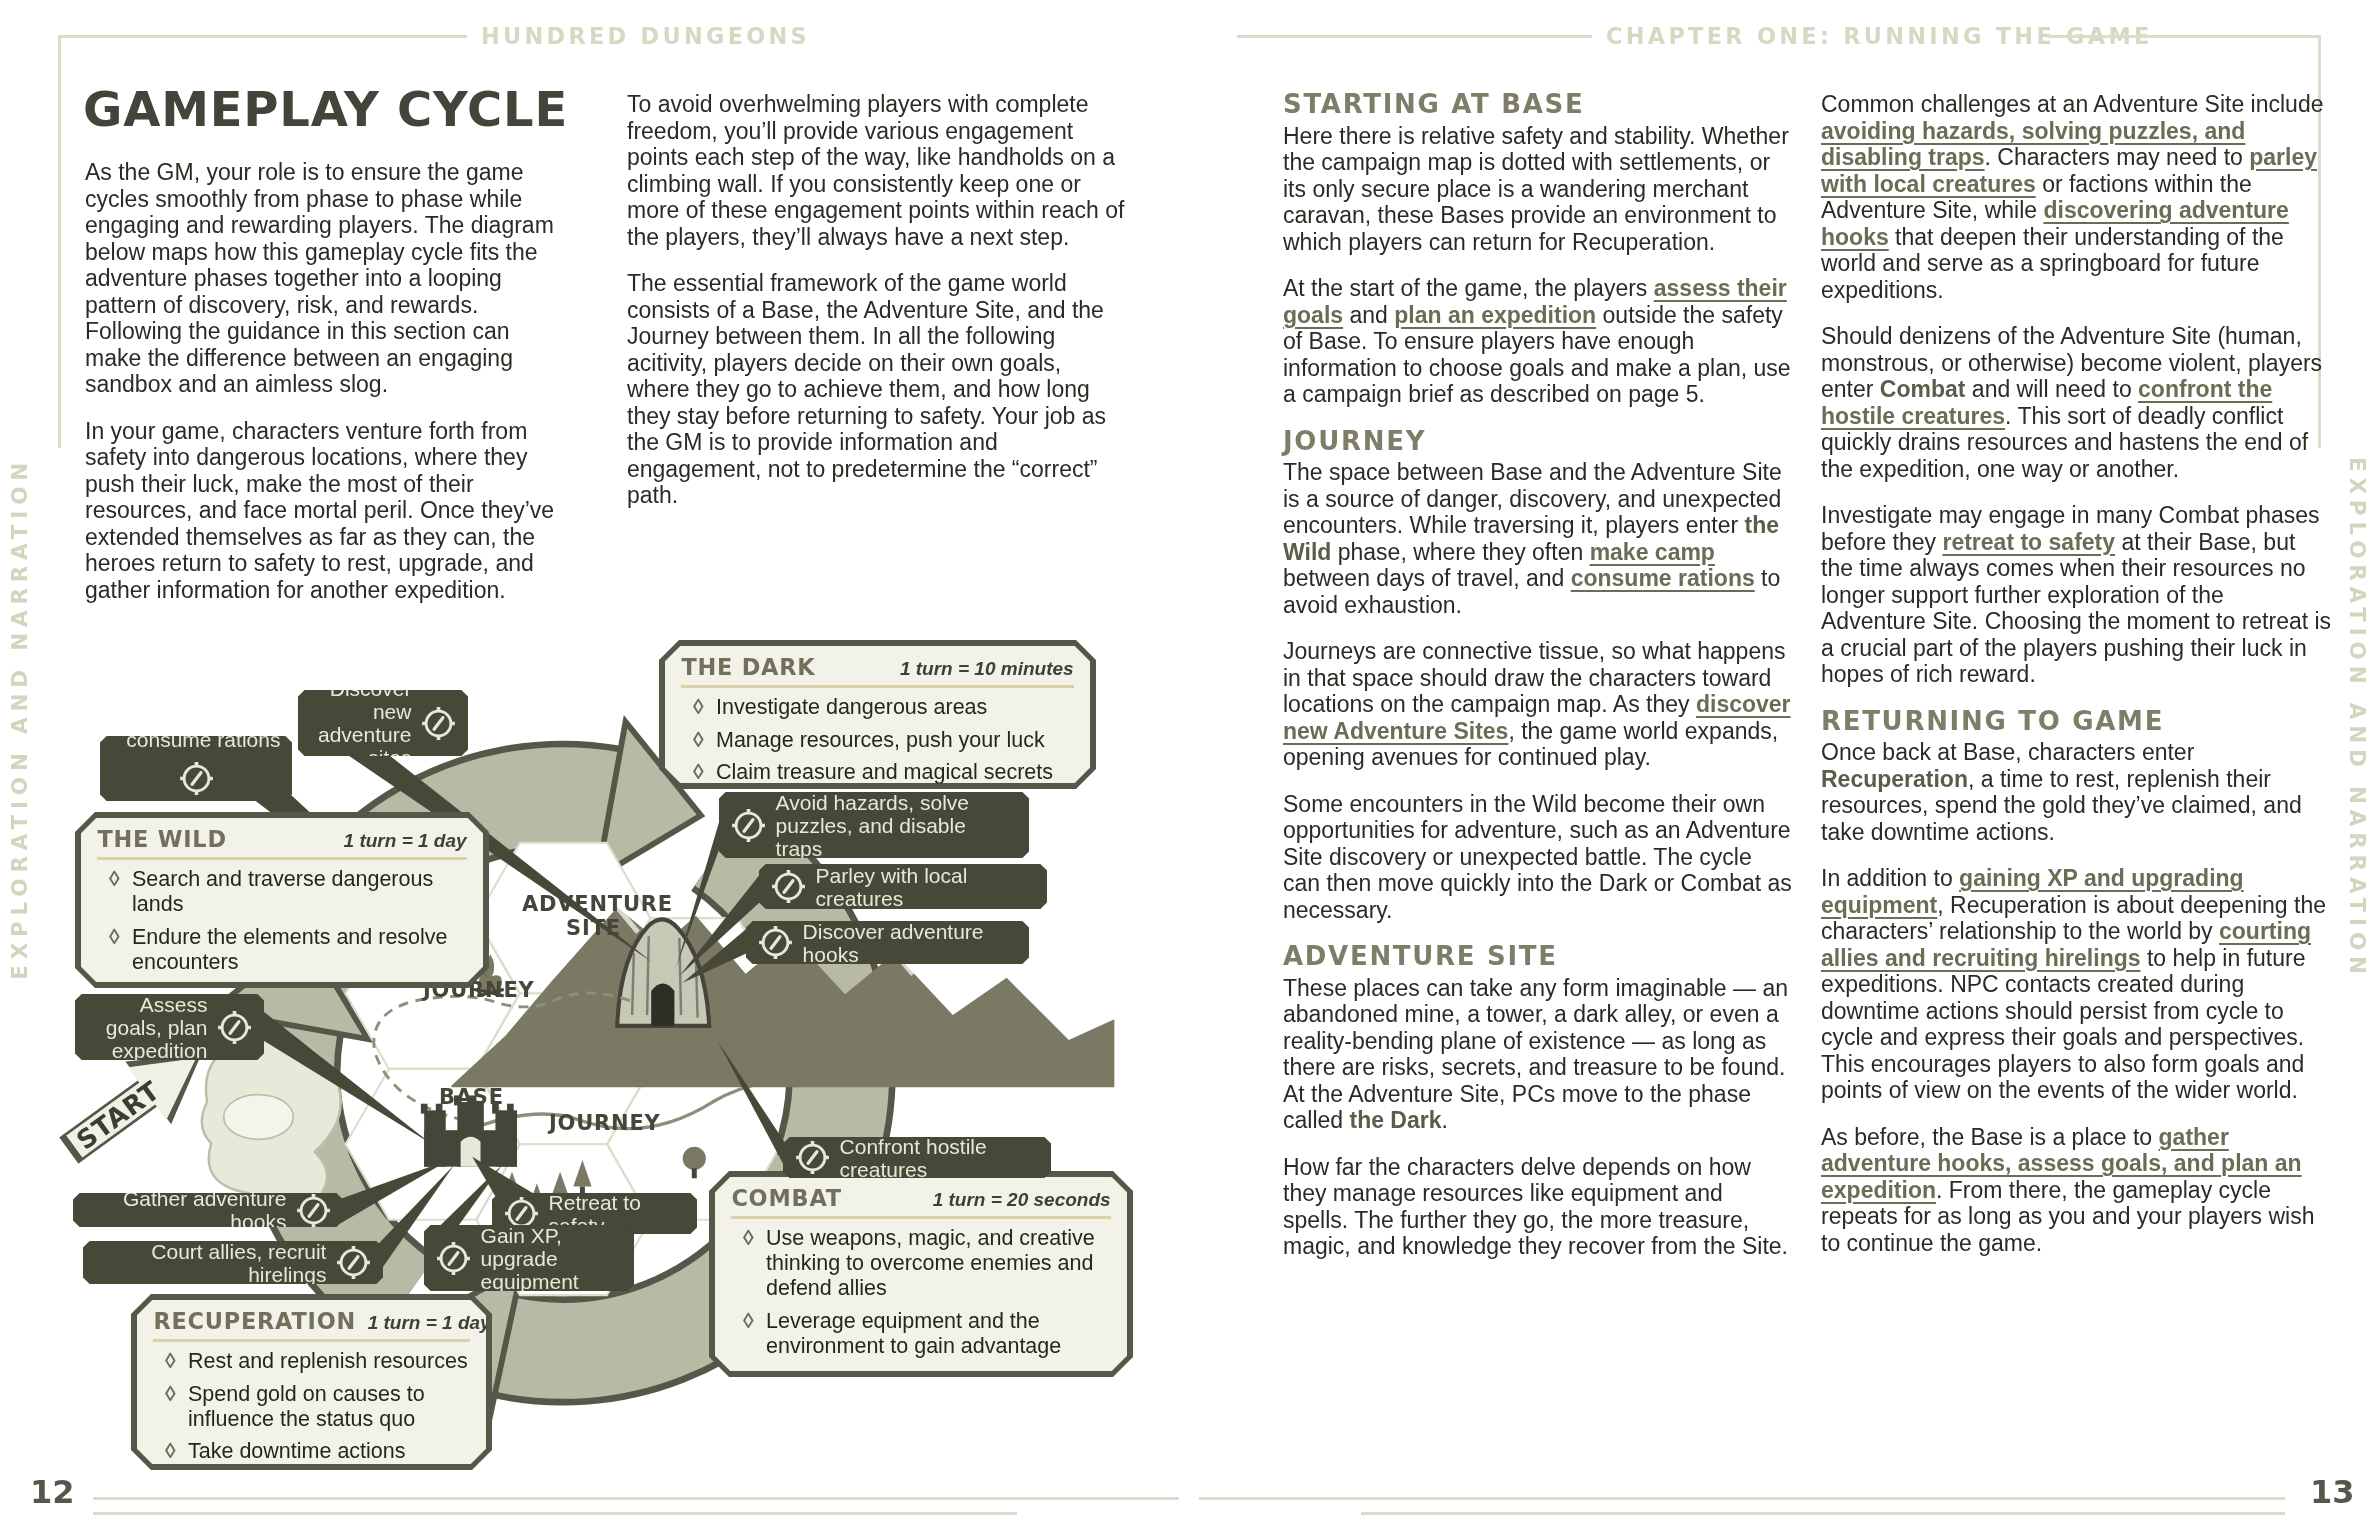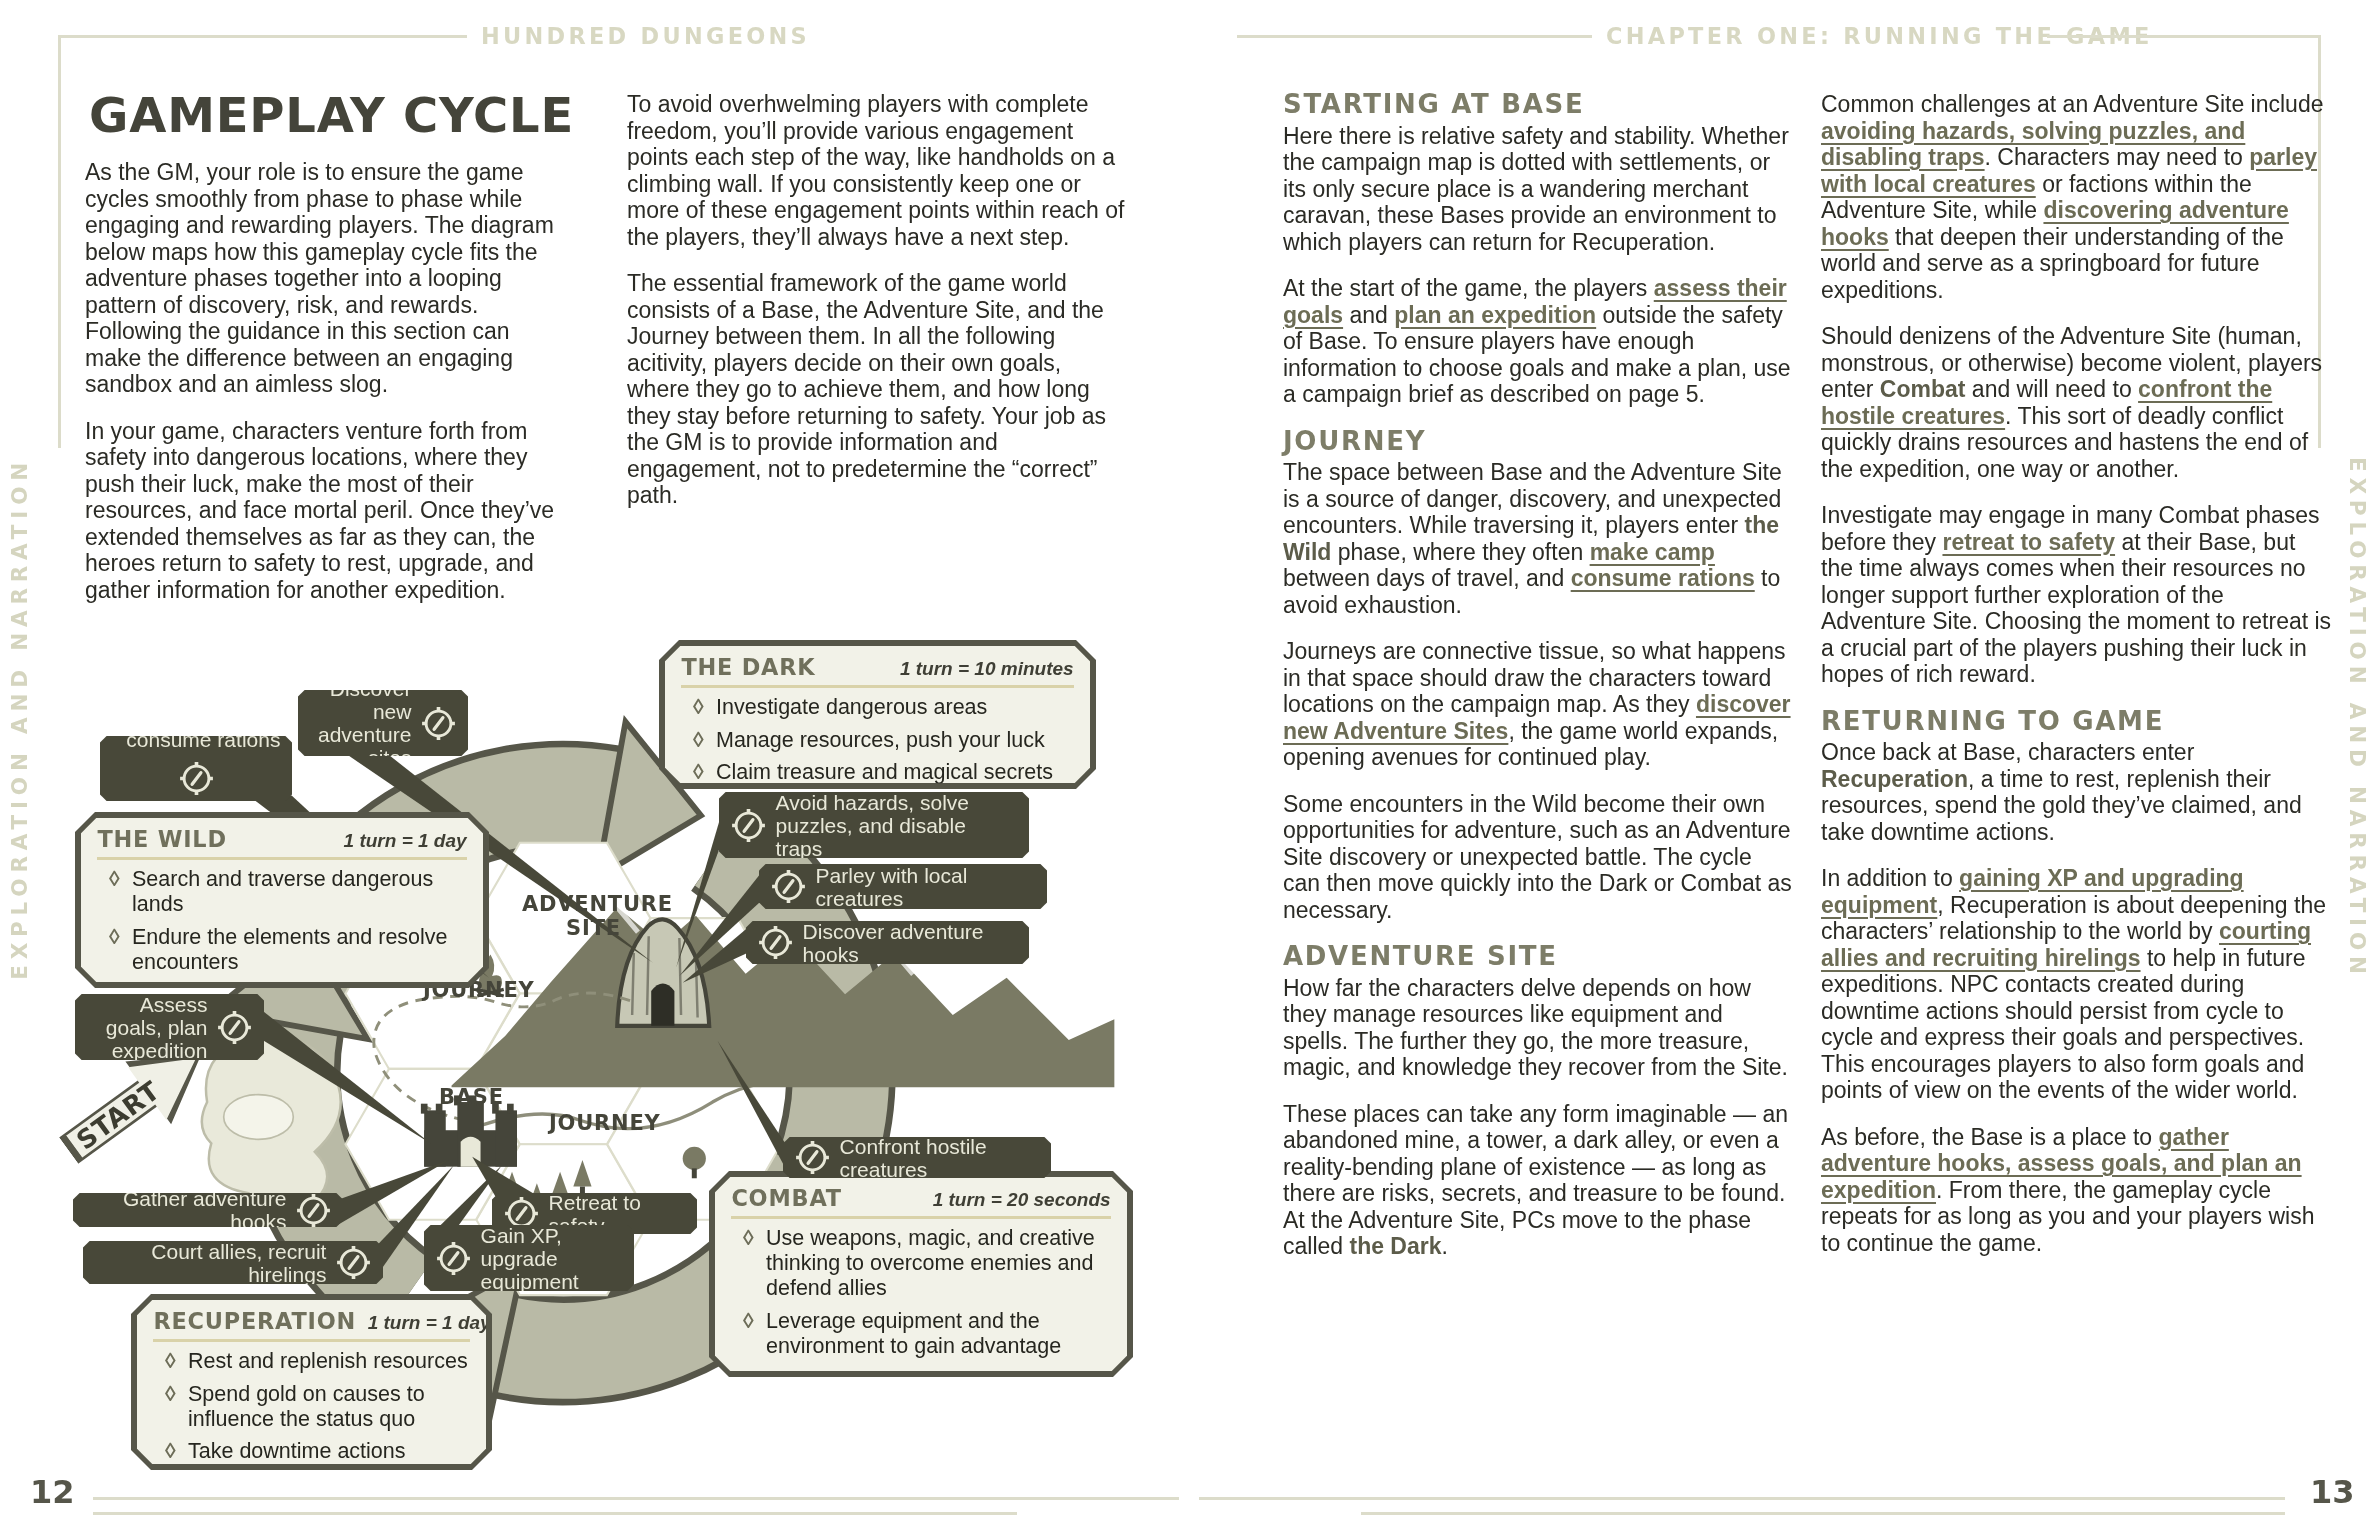--- a/index.html
+++ b/index.html
@@ -89,21 +89,21 @@
   <div class="vtext vt-left">EXPLORATION AND NARRATION</div>
   <div class="vtext vt-right">EXPLORATION AND NARRATION</div>
 
   <div class="pageno" style="left:30px;top:1473px;">12</div>
   <div class="rule" style="left:93px;top:1497px;width:1086px;height:3.3px;"></div>
   <div class="rule" style="left:93px;top:1512px;width:924px;height:3.3px;"></div>
   <div class="pageno" style="left:2310px;top:1473px;">13</div>
   <div class="rule" style="left:1199px;top:1497px;width:1086px;height:3.3px;"></div>
   <div class="rule" style="left:1361px;top:1512px;width:924px;height:3.3px;"></div>
 
-  <h1 class="title disp" style="margin:6px;">GAMEPLAY CYCLE</h1>
+  <h1 class="title disp" style="margin:0;">GAMEPLAY CYCLE</h1>
   <div class="col" style="left:85px;top:159px;width:482px;">
     <p><span>As the GM, your role is to ensure the game cycles smoothly from phase to phase while engaging and rewarding players. The diagram below maps how this gameplay cycle fits the adventure phases together into a looping pattern of discovery, risk, and rewards. Following the guidance in this section can make the difference between an engaging sandbox and an aimless slog.</span></p>
     <p><span>In your game, characters venture forth from safety into dangerous locations, where they push their luck, make the most of their resources, and face mortal peril. Once they’ve extended themselves as far as they can, the heroes return to safety to rest, upgrade, and gather information for another expedition.</span></p>
   </div>
   <div class="col" style="left:627px;top:91px;width:499px;">
     <p><span>To avoid overhwelming players with complete freedom, you’ll provide various engagement points each step of the way, like handholds on a climbing wall. If you consistently keep one or more of these engagement points within reach of the players, they’ll always have a next step.</span></p>
     <p><span>The essential framework of the game world consists of a Base, the Adventure Site, and the Journey between them. In all the following acitivity, players decide on their own goals, where they go to achieve them, and how long they stay before returning to safety. Your job as the GM is to provide information and engagement, not to predetermine the “correct” path.</span></p>
   </div>
 
   <svg id="diagram-svg" width="2377" height="1533" viewBox="0 0 2869 1850">
@@ -388,22 +388,22 @@
 
   <div class="col" style="left:1283px;top:91px;width:509px;">
     <h3 class="disp">STARTING AT BASE</h3>
     <p><span>Here there is relative safety and stability. Whether the campaign map is dotted with settlements, or its only secure place is a wandering merchant caravan, these Bases provide an environment to which players can return for Recuperation.</span></p>
     <p><span>At the start of the game, the players </span><span class="lnk">assess their goals</span><span> and </span><span class="lnk">plan an expedition</span><span> outside the safety of Base. To ensure players have enough information to choose goals and make a plan, use a campaign brief as described on page 5.</span></p>
     <h3 class="disp">JOURNEY</h3>
     <p><span>The space between Base and the Adventure Site is a source of danger, discovery, and unexpected encounters. While traversing it, players enter </span><span class="bld">the Wild</span><span> phase, where they often </span><span class="lnk">make camp</span><span> between days of travel, and </span><span class="lnk">consume rations</span><span> to avoid exhaustion.</span></p>
     <p><span>Journeys are connective tissue, so what happens in that space should draw the characters toward locations on the campaign map. As they </span><span class="lnk">discover new Adventure Sites</span><span>, the game world expands, opening avenues for continued play.</span></p>
     <p><span>Some encounters in the Wild become their own opportunities for adventure, such as an Adventure Site discovery or unexpected battle. The cycle can then move quickly into the Dark or Combat as necessary.</span></p>
     <h3 class="disp">ADVENTURE SITE</h3>
+    <p><span>These places can take any form imaginable — an abandoned mine, a tower, a dark alley, or even a reality-bending plane of existence — as long as there are risks, secrets, and treasure to be found. At the Adventure Site, PCs move to the phase called </span><span class="bld">the Dark</span><span>.</span></p>
     <p><span>How far the characters delve depends on how they manage resources like equipment and spells. The further they go, the more treasure, magic, and knowledge they recover from the Site.</span></p>
-    <p><span>These places can take any form imaginable — an abandoned mine, a tower, a dark alley, or even a reality-bending plane of existence — as long as there are risks, secrets, and treasure to be found. At the Adventure Site, PCs move to the phase called </span><span class="bld">the Dark</span><span>.</span></p>
   </div>
   <div class="col" style="left:1821px;top:91px;width:512px;">
     <p><span>Common challenges at an Adventure Site include </span><span class="lnk">avoiding hazards, solving puzzles, and disabling traps</span><span>. Characters may need to </span><span class="lnk">parley with local creatures</span><span> or factions within the Adventure Site, while </span><span class="lnk">discovering adventure hooks</span><span> that deepen their understanding of the world and serve as a springboard for future expeditions.</span></p>
     <p><span>Should denizens of the Adventure Site (human, monstrous, or otherwise) become violent, players enter </span><span class="bld">Combat</span><span> and will need to </span><span class="lnk">confront the hostile creatures</span><span>. This sort of deadly conflict quickly drains resources and hastens the end of the expedition, one way or another.</span></p>
     <p><span>Investigate may engage in many Combat phases before they </span><span class="lnk">retreat to safety</span><span> at their Base, but the time always comes when their resources no longer support further exploration of the Adventure Site. Choosing the moment to retreat is a crucial part of the players pushing their luck in hopes of rich reward.</span></p>
     <h3 class="disp">RETURNING TO GAME</h3>
     <p><span>Once back at Base, characters enter </span><span class="bld">Recuperation</span><span>, a time to rest, replenish their resources, spend the gold they’ve claimed, and take downtime actions.</span></p>
     <p><span>In addition to </span><span class="lnk">gaining XP and upgrading equipment</span><span>, Recuperation is about deepening the characters’ relationship to the world by </span><span class="lnk">courting allies and recruiting hirelings</span><span> to help in future expeditions. NPC contacts created during downtime actions should persist from cycle to cycle and express their goals and perspectives. This encourages players to also form goals and points of view on the events of the wider world.</span></p>
     <p><span>As before, the Base is a place to </span><span class="lnk">gather adventure hooks, assess goals, and plan an expedition</span><span>. From there, the gameplay cycle repeats for as long as you and your players wish to continue the game.</span></p>
   </div>

